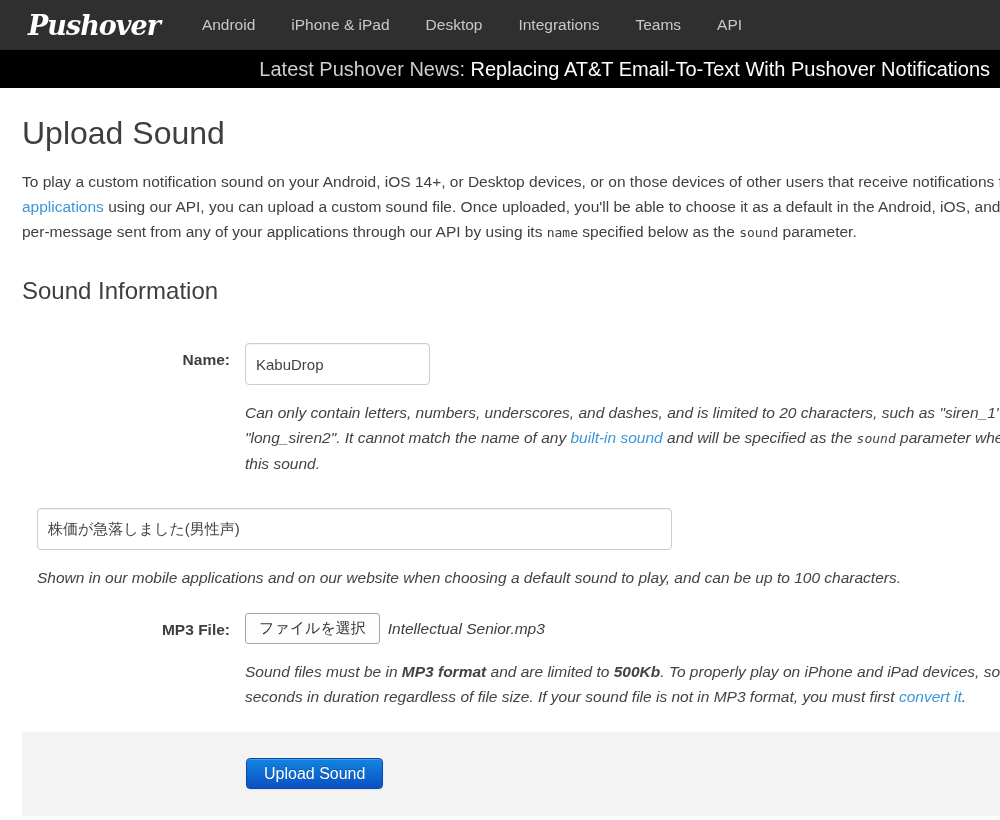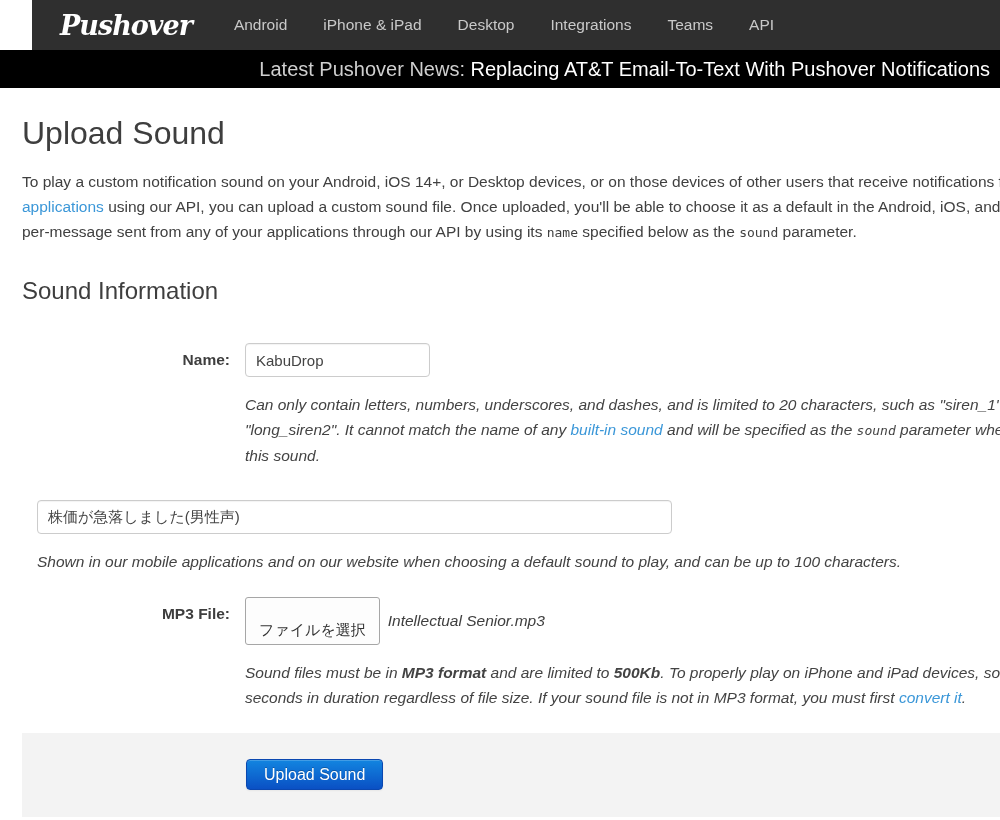--- a/index.html
+++ b/index.html
@@ -1,21 +1,21 @@
 <!DOCTYPE html>
 <html><head>
 <meta charset="utf-8">
 <style>
   html,body{margin:0;padding:0;}
   body{
     width:1000px;height:820px;overflow:hidden;background:#fff;
     font-family:"Liberation Sans",sans-serif;color:#404040;
   }
   
-  .navbar{height:50px;background:#2f2f2f;display:flex;align-items:center;margin-left:32px;}
+  .navbar{height:50px;background:#2f2f2f;display:flex;align-items:center;}
   .logo{
     font-family:"DejaVu Serif",serif;font-style:italic;font-weight:bold;
     color:#fff;font-size:27px;margin-left:28px;letter-spacing:-1px;cursor:pointer;
   }
   .nav-items{display:flex;list-style:none;margin:0 0 0 24px;padding:0;}
   .nav-items a{
     display:block;padding:4px 18px;line-height:50px;color:#c9c9c9;
     text-decoration:none;font-size:15.5px;cursor:pointer;
   }
   
@@ -39,36 +39,36 @@
   }
   
   .form-row{display:flex;align-items:flex-start;}
   .row-name{margin-top:0;}
   .form-label{
     width:208px;text-align:right;font-weight:bold;font-size:15.5px;
     padding-top:8px;flex:0 0 208px;color:#3e3e3e;
   }
   .form-control{margin-left:15px;}
   input.text-input{
-    height:34px;box-sizing:border-box;border:1px solid #ccc;border-radius:4px;
+    height:42px;box-sizing:border-box;border:1px solid #ccc;border-radius:4px;
     padding:6px 10px;font-size:15px;color:#444;font-family:"Liberation Sans",sans-serif;
     background:#fff;box-shadow:inset 0 1px 1px rgba(0,0,0,.05);
   }
   .name-input{width:185px;}
   .desc-input{width:635px;}
   .help{
     font-style:italic;color:#434343;margin-top:15px;
   }
   .row-desc{margin-top:32px;}
   .row-mp3{margin-top:23px;}
   .file-widget{display:flex;align-items:center;}
   .file-button{
     font-family:"Liberation Sans",sans-serif;font-size:15px;color:#333;
     background:#fdfdfd;border:1px solid #a6a6a6;border-radius:3px;
-    padding:23px 13px;height:31px;box-sizing:border-box;cursor:pointer;
+    padding:5px 13px;height:31px;box-sizing:border-box;cursor:pointer;
   }
   .file-name{margin-left:8px;font-size:15.5px;color:#3e3e3e;font-style:italic;}
   
   .form-actions{
     margin-top:23px;background:#f3f3f3;height:84px;box-sizing:border-box;
     padding:26px 0 0 224px;width:1113px;
   }
   .submit-button{
     font-family:"Liberation Sans",sans-serif;font-size:16px;color:#fff;
     background:linear-gradient(#1285e0,#0a50c4);

